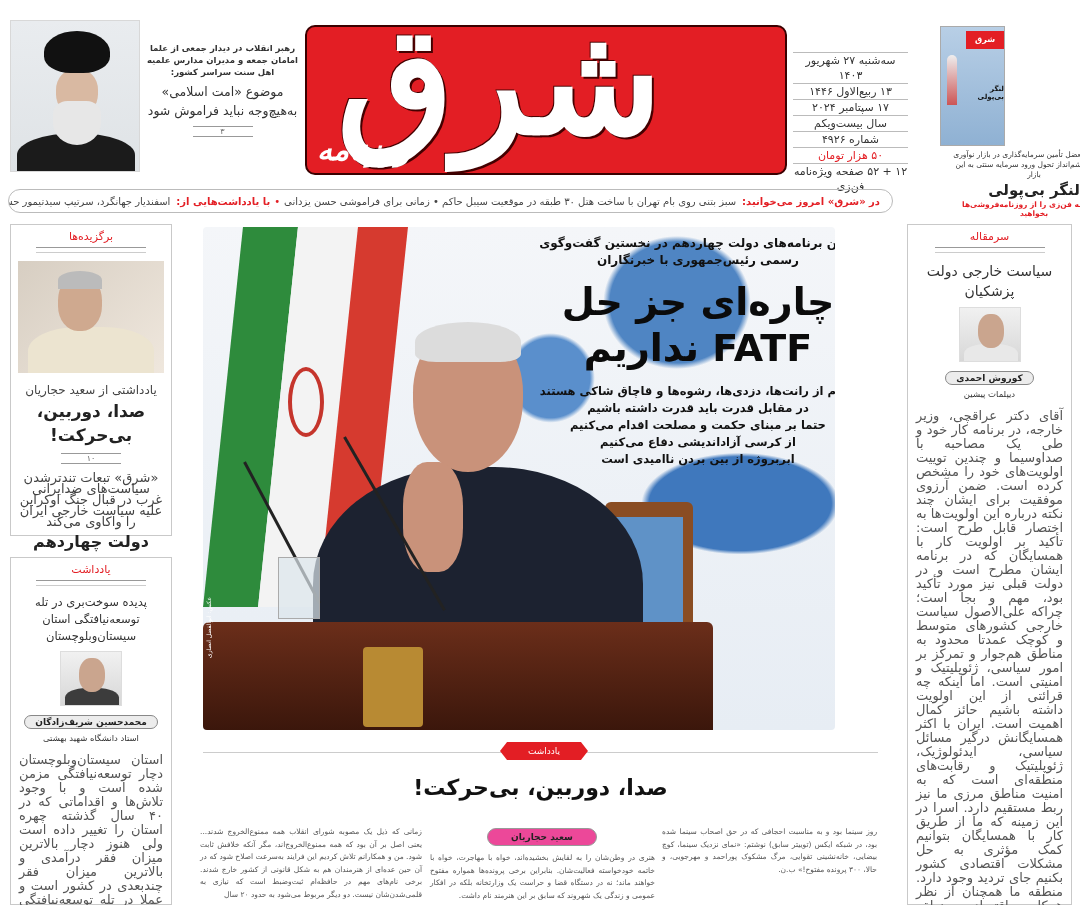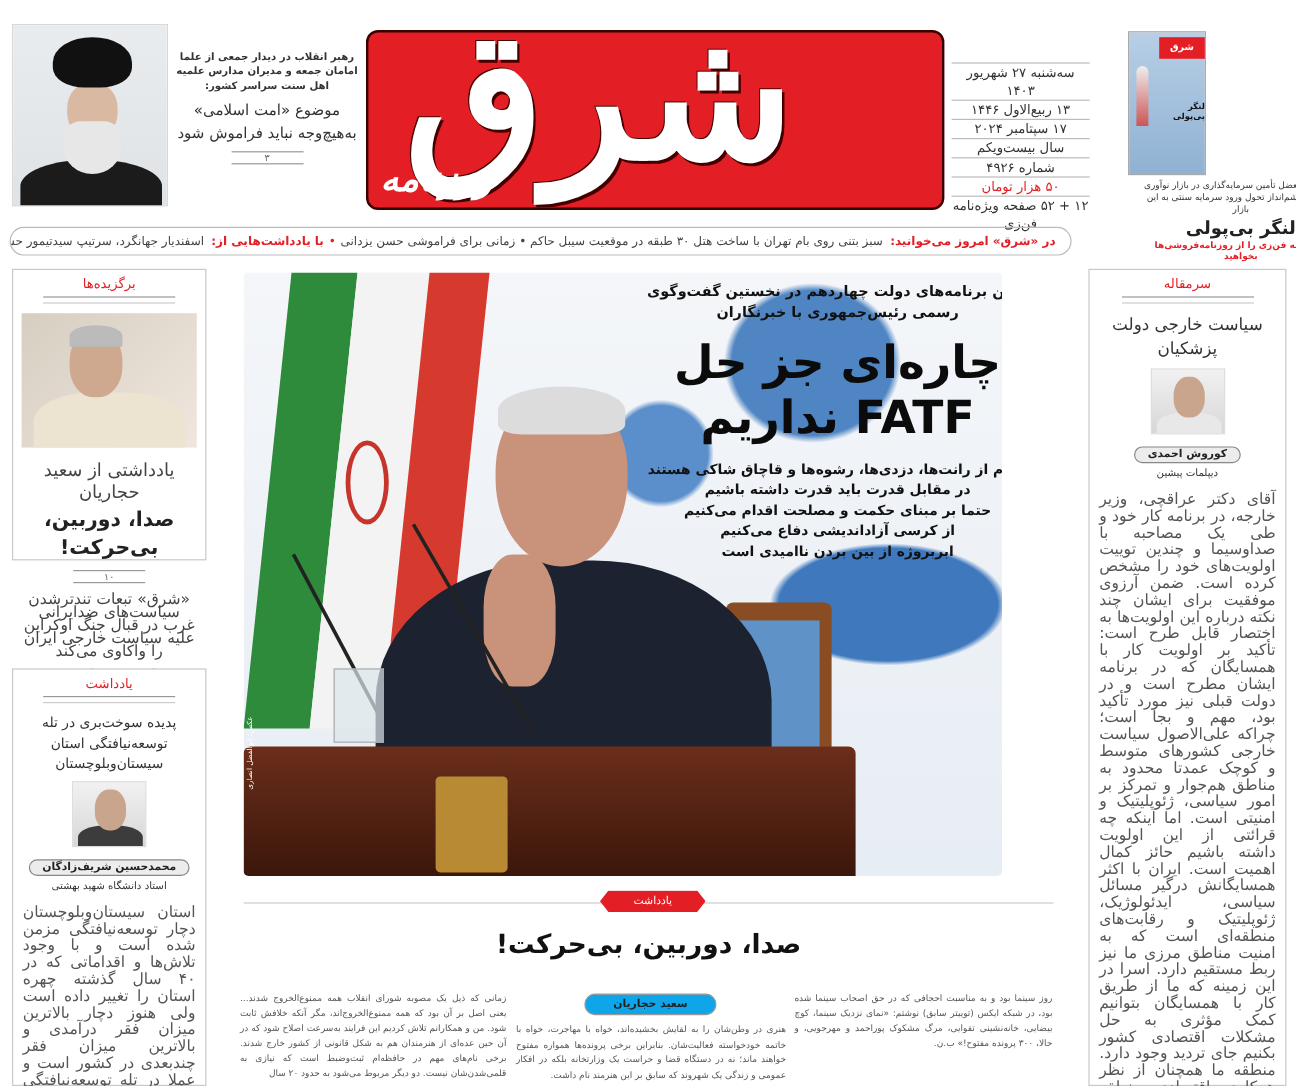--- a/index.html
+++ b/index.html
@@ -41,26 +41,26 @@
   
   .ticker { left: 8px; top: 189px; width: 885px; height: 24px; border: 1px solid #bbb; border-radius: 12px; display: flex; align-items: center; padding: 0 12px; font-size: 10px; white-space: nowrap; overflow: hidden; color: #444; }
   .ticker .lead { color: #e31e24; font-weight: bold; margin-left: 6px; }
   .ticker .sep { color: #e31e24; margin: 0 4px; }
 
   
   .box { border: 1px solid #c9c9c9; background: #fff; }
   .sec-label { color: #e31e24; font-size: 11px; text-align: center; line-height: 16px; }
   .sec-rule { height: 6px; border-top: 1px solid #999; border-bottom: 1px solid #ccc; width: 110px; margin: 2px auto 8px; }
 
-  .left-col { left: 10px; top: 224px; width: 162px; height: 243px; padding: 4px 6px; text-align: center; }
+  .left-col { left: 10px; top: 224px; width: 162px; height: 312px; padding: 4px 6px; text-align: center; }
   .photo-hajjarian { width: 146px; height: 112px; margin: 0 auto; background: linear-gradient(135deg,#d7cec2,#efe7dd); position: relative; overflow: hidden; }
   .photo-hajjarian .hd { position: absolute; left: 40px; top: 14px; width: 44px; height: 56px; border-radius: 45%; background: #cfa98f; }
   .photo-hajjarian .hair { position: absolute; left: 40px; top: 10px; width: 44px; height: 18px; border-radius: 50% 50% 0 0; background: #bbb; }
   .photo-hajjarian .body { position: absolute; left: 10px; top: 66px; width: 126px; height: 60px; border-radius: 40% 40% 0 0; background: #ece4d0; }
-  .kicker { font-size: 15px; color: #444; margin-top: 10px; }
+  .kicker { font-size: 12px; color: #444; margin-top: 10px; }
   .head-lg { font-size: 17px; font-weight: bold; color: #222; line-height: 24px; margin-top: 2px; }
   .head-md { font-size: 16px; font-weight: bold; color: #222; line-height: 22px; margin-top: 4px; }
   .dek { font-size: 13px; color: #444; line-height: 11px; margin-top: 8px; }
 
   .left-col2 { left: 10px; top: 557px; width: 162px; height: 348px; padding: 4px 8px; text-align: center; }
   .subhead { font-size: 11.5px; color: #333; line-height: 17px; }
   .photo-small { width: 62px; height: 55px; margin: 6px auto 4px; background: linear-gradient(#f1f1f1,#d7d7d7); position: relative; overflow: hidden; border: 1px solid #ddd; }
   .photo-small .hd { position: absolute; left: 18px; top: 6px; width: 26px; height: 34px; border-radius: 45%; background: #caa58e; }
   .photo-small .body { position: absolute; left: 4px; top: 36px; width: 54px; height: 24px; border-radius: 40% 40% 0 0; background: #3c3c3c; }
   .byline-pill { display: inline-block; border: 1px solid #888; border-radius: 8px; background: #ececec; font-size: 9px; font-weight: bold; padding: 1px 10px; color: #222; }
@@ -96,21 +96,21 @@
 
   .headline-block { position: absolute; left: 330px; top: 8px; width: 330px; text-align: center; }
   .hl-kicker { font-size: 12px; font-weight: bold; color: #111; line-height: 17px; }
   .hl-main { font-size: 38px; font-weight: 900; color: #0b0b0b; line-height: 46px; margin-top: 10px; }
   .hl-points { font-size: 11.5px; font-weight: bold; color: #111; line-height: 17px; margin-top: 12px; }
 
   
   .bottom-rule { left: 203px; top: 752px; width: 675px; height: 6px; border-top: 1px solid #ccc; }
   .red-tag { left: 500px; top: 742px; width: 88px; height: 18px; background: #e31e24; color: #fff; font-size: 9px; text-align: center; line-height: 18px; clip-path: polygon(8% 0,92% 0,100% 50%,92% 100%,8% 100%,0 50%); }
   .bottom-title { left: 203px; top: 775px; width: 675px; text-align: center; font-size: 22px; font-weight: bold; color: #111; }
-  .author-pill { left: 487px; top: 828px; width: 110px; height: 18px; border: 1px solid #999; border-radius: 9px; background: #0ea5e9; font-size: 9px; font-weight: bold; text-align: center; line-height: 16px; }
+  .author-pill { left: 487px; top: 828px; width: 110px; height: 18px; border: 1px solid #999; border-radius: 9px; background: #ec4899; font-size: 9px; font-weight: bold; text-align: center; line-height: 16px; }
   .col-text { font-size: 7.5px; line-height: 12.5px; color: #555; text-align: justify; }
   .col-a { left: 662px; top: 826px; width: 215px; }
   .col-b { left: 430px; top: 852px; width: 225px; }
   .col-c { left: 200px; top: 826px; width: 222px; }
 </style>
 </head>
 <body>
 
 <div class="abs leader-box">
   <div class="leader-photo">

